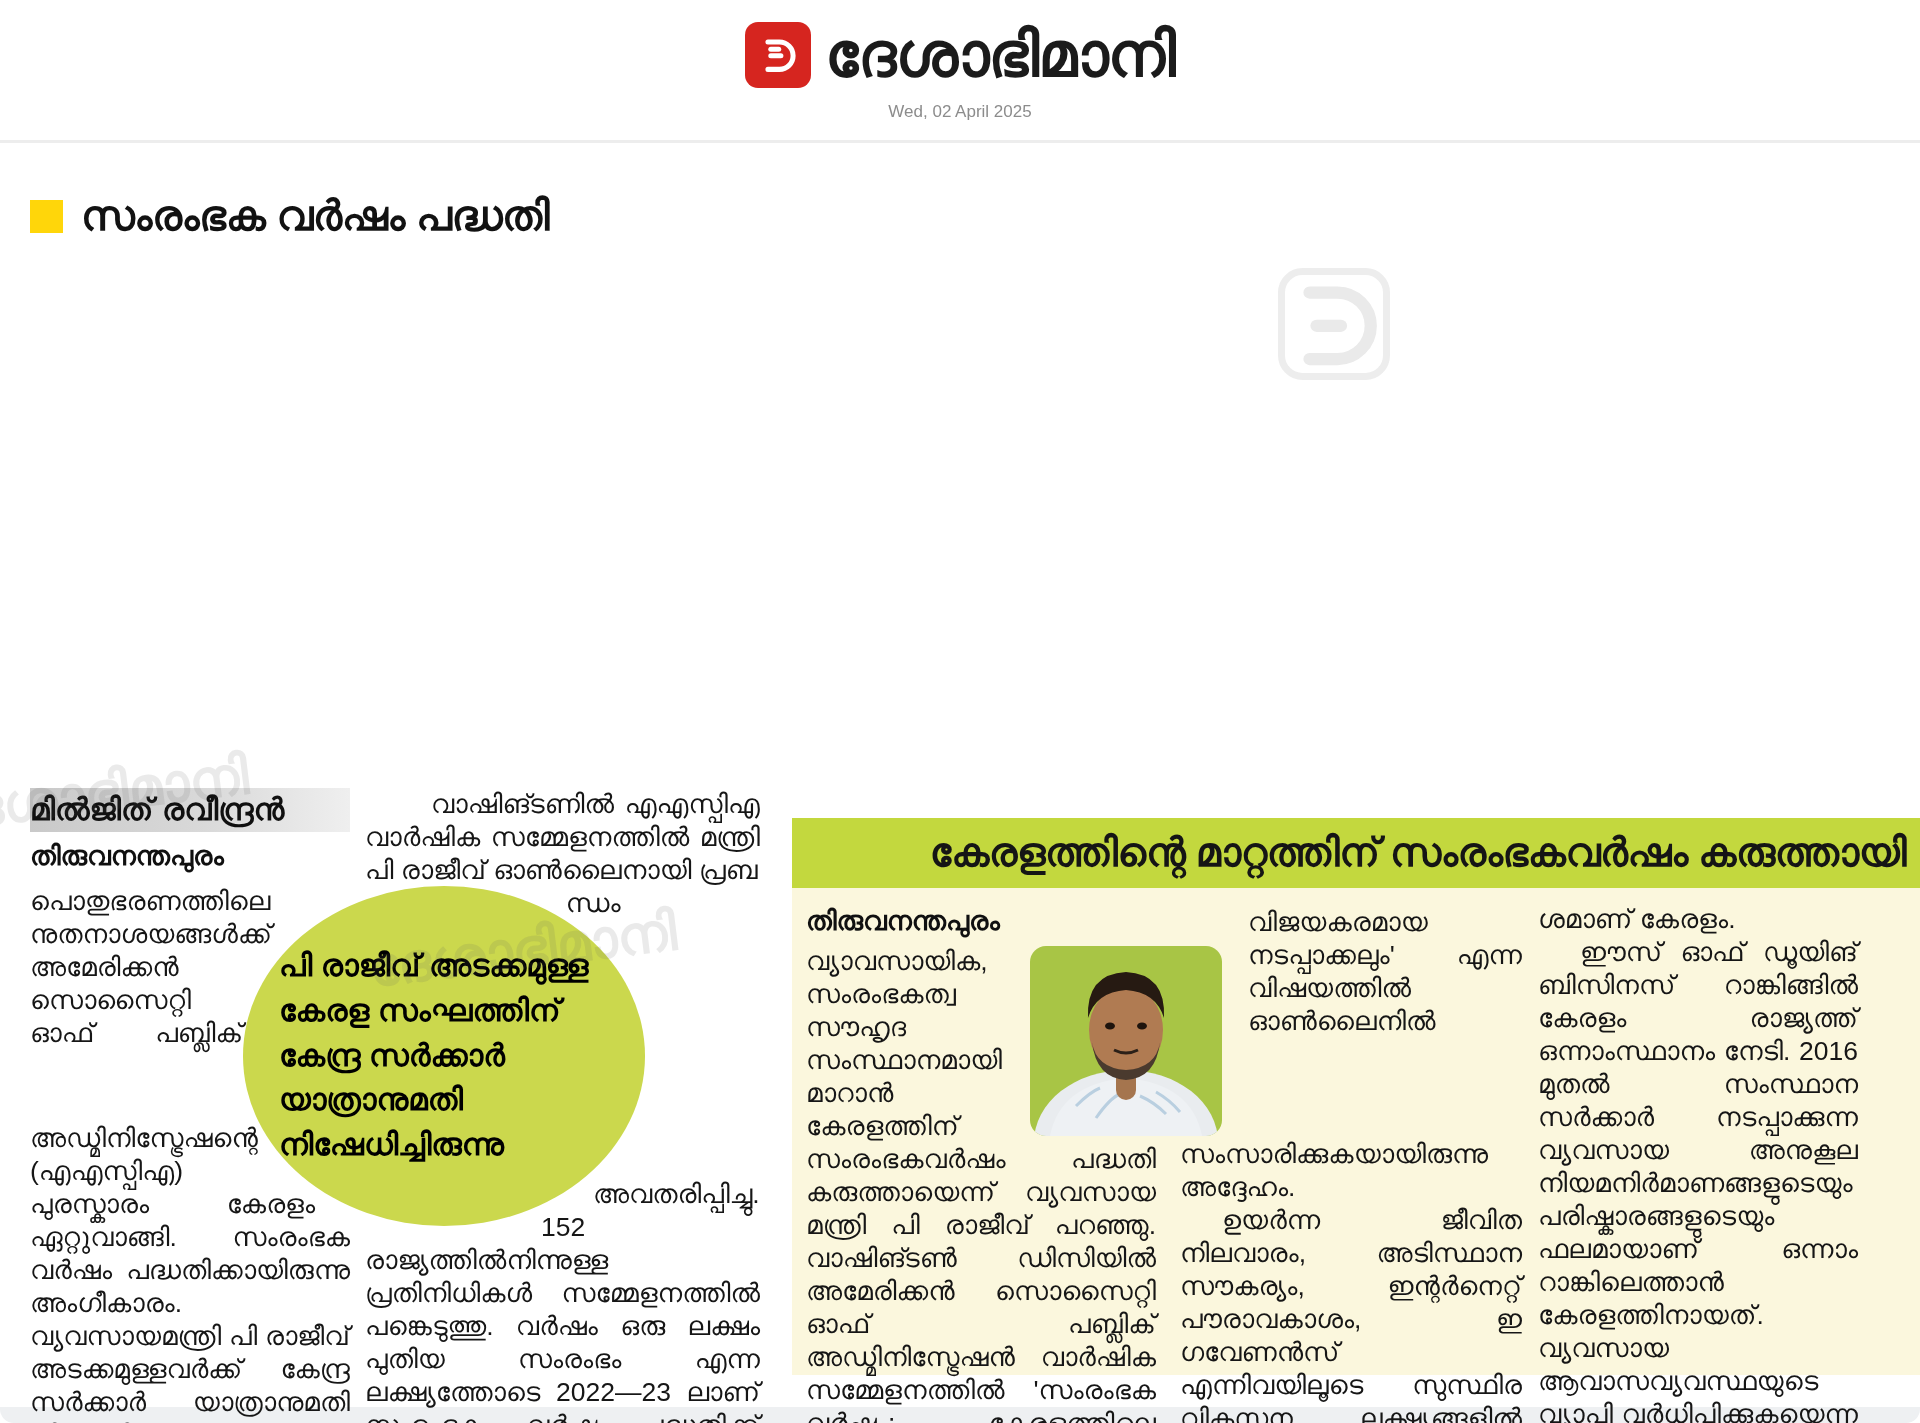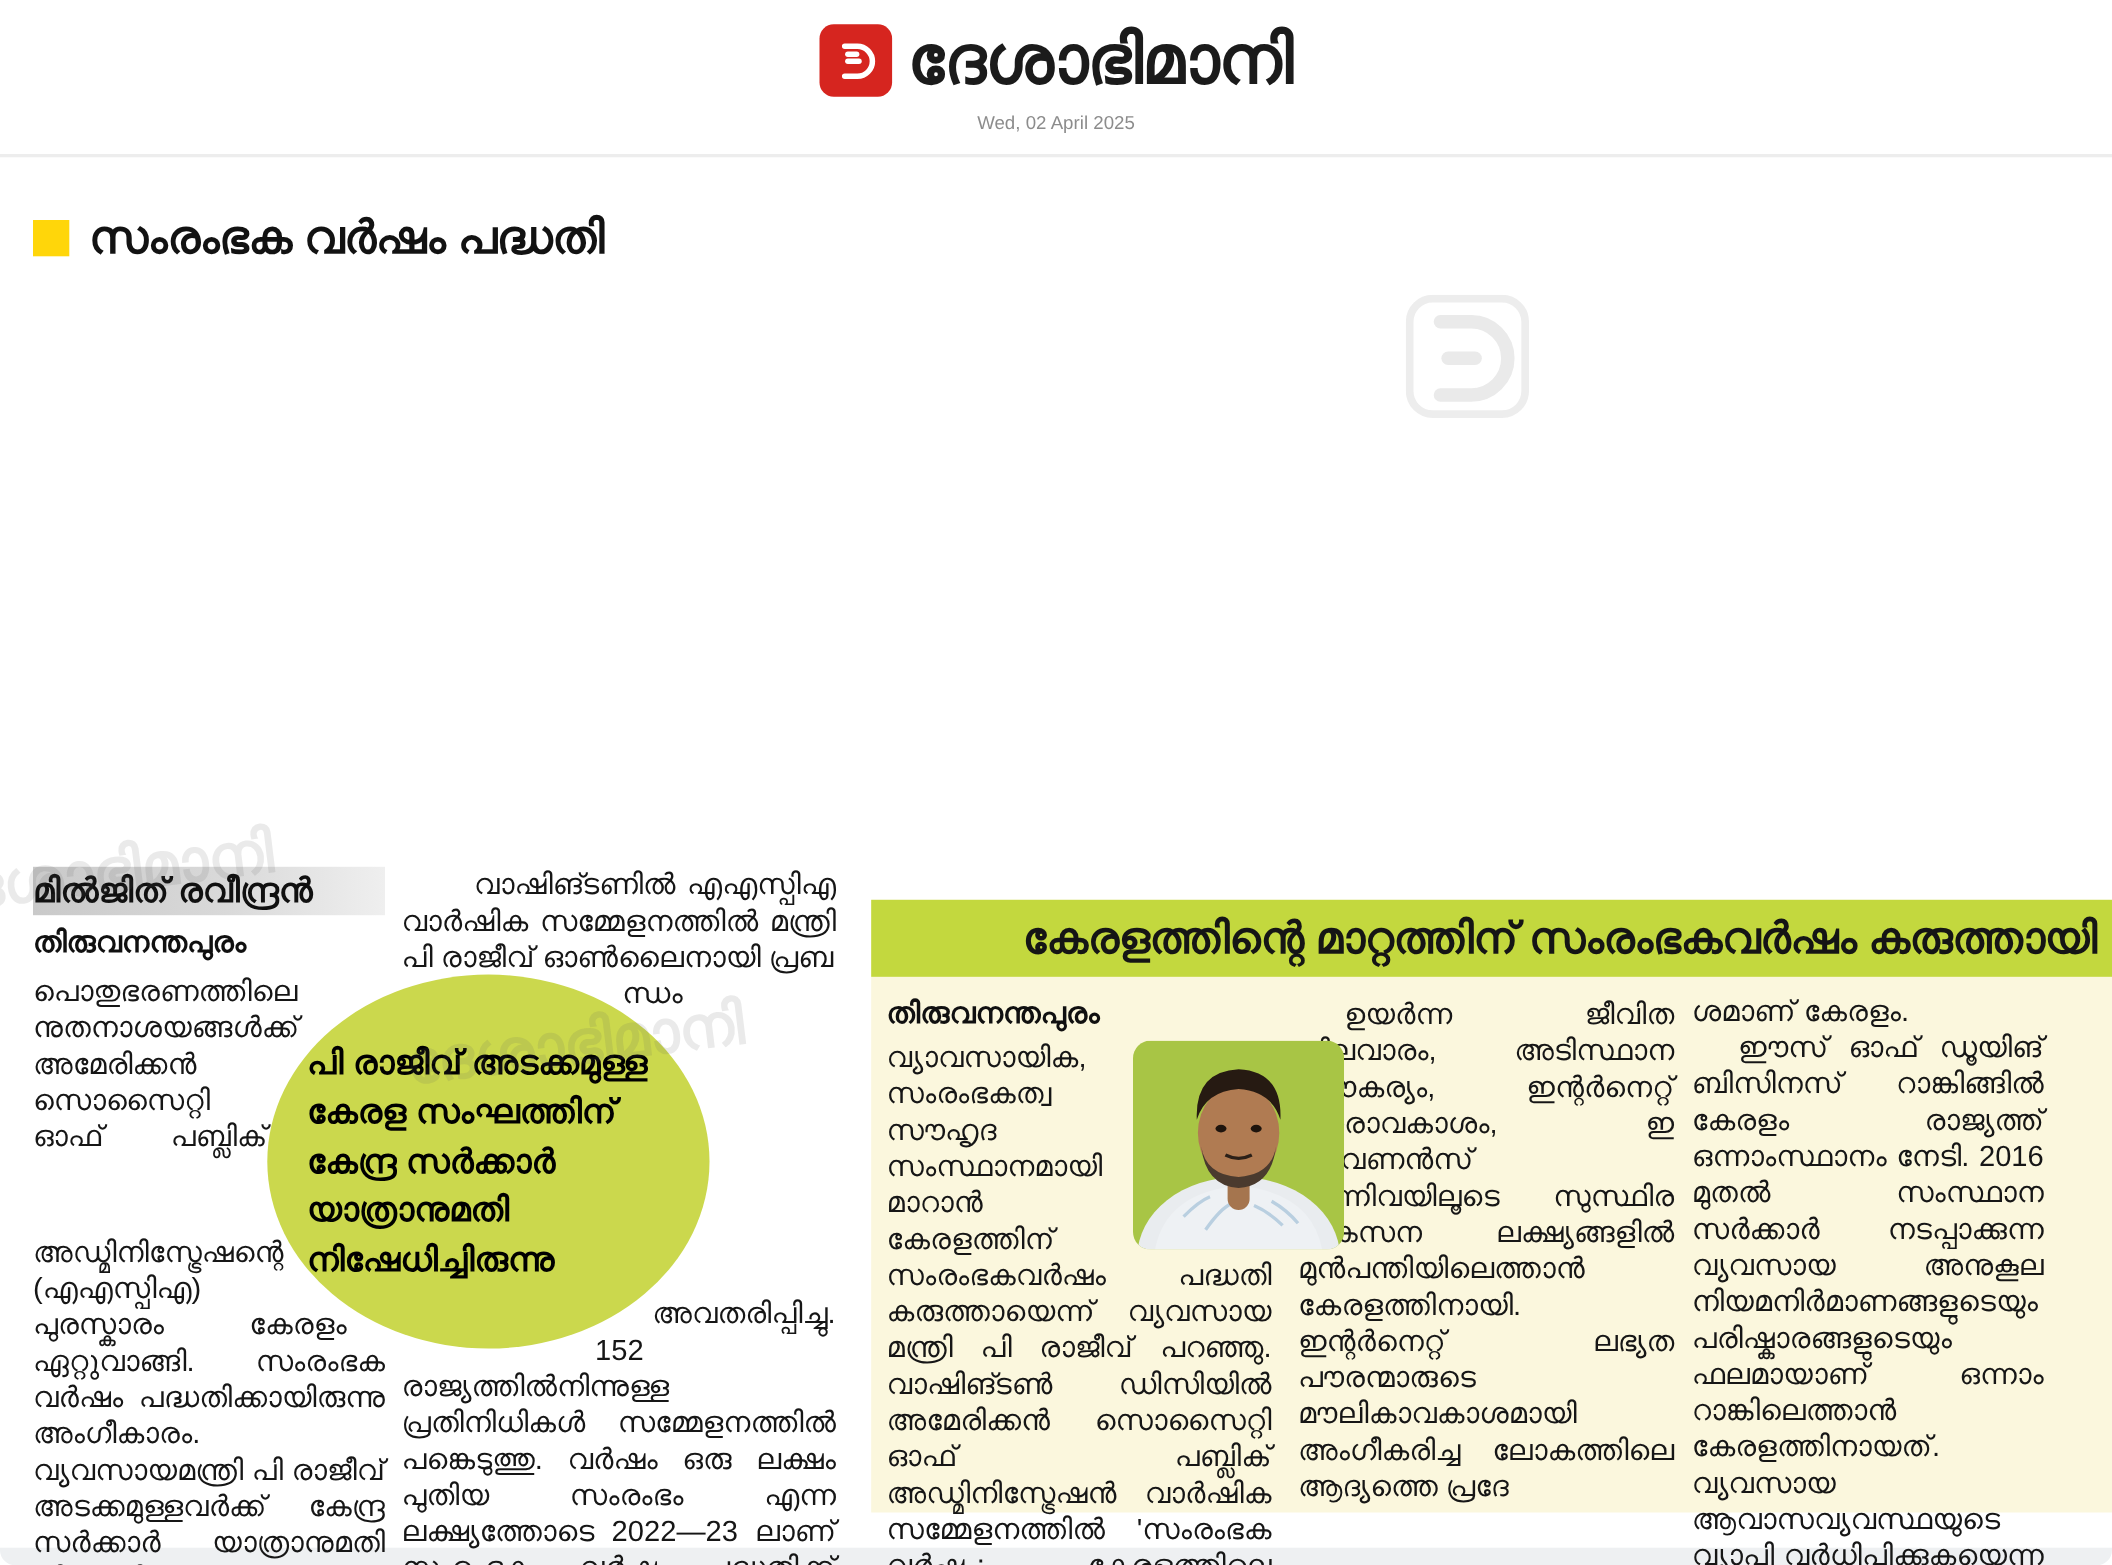--- a/index.html
+++ b/index.html
@@ -158,20 +158,23 @@
         <ellipse cx="96" cy="84" rx="37" ry="44" fill="#b07b52"></ellipse>
         <path d="M58 72 Q56 28 96 26 Q136 28 134 72 Q126 46 96 44 Q66 46 58 72 Z" fill="#261a12"></path>
         <path d="M62 96 Q66 132 96 134 Q126 132 130 96 Q126 122 96 124 Q66 122 62 96 Z" fill="#4a3a2e"></path>
         <ellipse cx="80" cy="80" rx="5" ry="3.5" fill="#1e140d"></ellipse>
         <ellipse cx="112" cy="80" rx="5" ry="3.5" fill="#1e140d"></ellipse>
         <path d="M84 104 Q96 110 108 104" stroke="#2b2018" stroke-width="3" fill="none"></path>
       </svg>
     </div>
 
     <div class="sb-colC">
+      <div class="body-text">
+        <span class="photo-spacer-l"></span><span>വിജയകരമായ നടപ്പാക്കലും' എന്ന വിഷയത്തിൽ ഓൺലൈനിൽ സംസാരിക്കുകയായിരുന്നു അദ്ദേഹം.</span>
+      </div>
       <div class="body-text indent2">ഉയർന്ന ജീവിത നിലവാരം, അടിസ്ഥാന സൗകര്യം, ഇന്റർനെറ്റ് പൗരാവകാശം, ഇ ഗവേണൻസ് എന്നിവയിലൂടെ സുസ്ഥിര വികസന ലക്ഷ്യങ്ങളിൽ മുൻപന്തിയിലെത്താൻ കേരളത്തിനായി. ഇന്റർനെറ്റ് ലഭ്യത പൗരന്മാരുടെ മൗലികാവകാശമായി അംഗീകരിച്ച ലോകത്തിലെ ആദ്യത്തെ പ്രദേ</div>
     </div>
 
     <div class="sb-colD">
       <div class="body-text">ശമാണ് കേരളം.</div>
       <div class="body-text indent2">ഈസ് ഓഫ് ഡൂയിങ് ബിസിനസ് റാങ്കിങ്ങിൽ കേരളം രാജ്യത്ത് ഒന്നാംസ്ഥാനം നേടി. 2016 മുതൽ സംസ്ഥാന സർക്കാർ നടപ്പാക്കുന്ന വ്യവസായ അനുകൂല നിയമനിർമാണങ്ങളുടെയും പരിഷ്കാരങ്ങളുടെയും ഫലമായാണ് ഒന്നാം റാങ്കിലെത്താൻ കേരളത്തിനായത്. വ്യവസായ ആവാസവ്യവസ്ഥയുടെ വ്യാപ്തി വർധിപ്പിക്കുകയെന്ന ലക്ഷ്യത്തോടെയാണ് സംരംഭക വർഷം പദ്ധതിക്ക് തുടക്കമിട്ടതെന്നും അദ്ദേഹം പറഞ്ഞു.</div>
     </div>
   </div>
 
   <div class="bottom-strip"></div>

